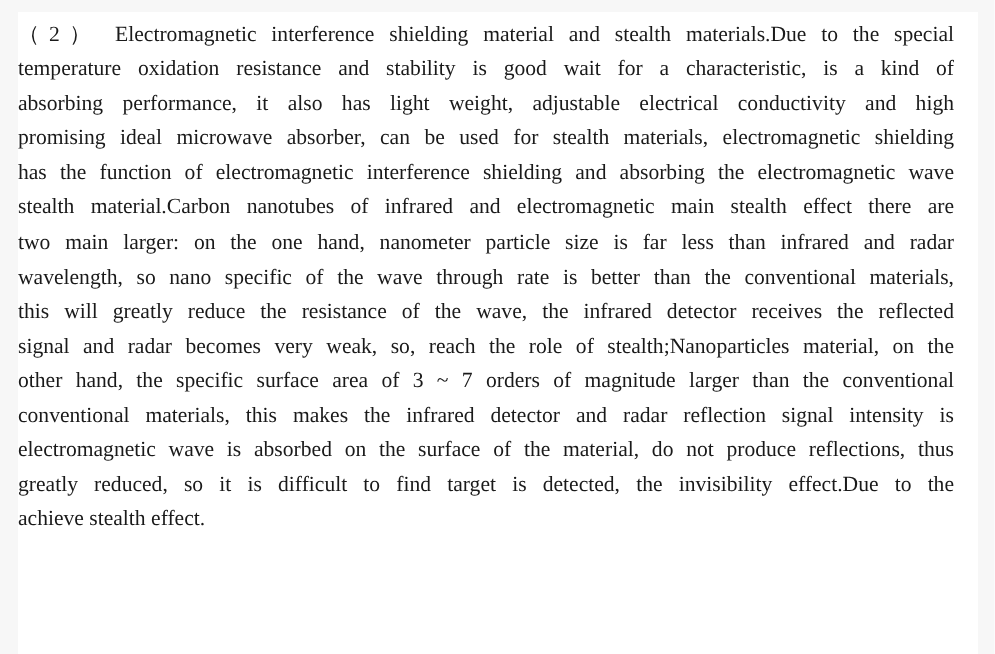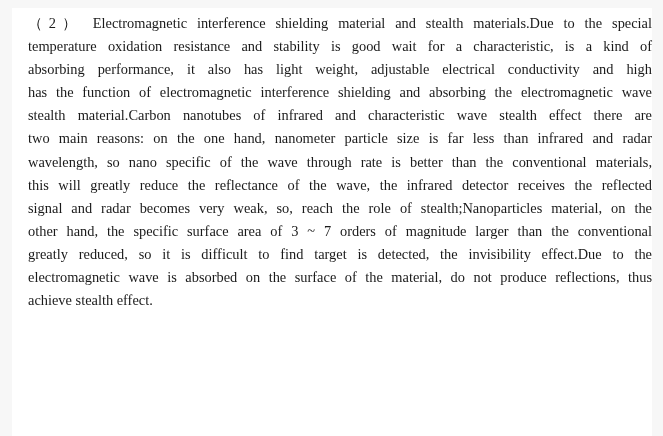--- a/index.html
+++ b/index.html
@@ -7,40 +7,42 @@
     width:663px; height:436px; overflow:hidden;
     background:#f7f7f7;
     font-family:"Liberation Serif", "DejaVu Serif", serif;
     color:#1a1a1a;
   }
   .page {
     position:absolute; left:12px; top:8px; width:640px; height:428px;
     background:#ffffff;
   }
   .para {
-    position:absolute; left:16px; top:4px; width:624px;
+    position:absolute; left:0; top:4px; width:624px;
     font-size:14.4px; line-height:23.1px;
     text-align:justify;
     margin:0;
   }
   .line { display:block; text-align:justify; text-align-last:justify; white-space:nowrap; }
   .line.last { text-align-last:left;font-family:Liberation Serif, serif; }
 </style>
 </head>
 <body>
 
 <div class="page">
   <p class="para">
     <span class="line">（2） Electromagnetic interference shielding material and stealth materials.Due to the special</span>
     <span class="line">temperature oxidation resistance and stability is good wait for a characteristic, is a kind of</span>
     <span class="line">absorbing performance, it also has light weight, adjustable electrical conductivity and high</span>
+    <span class="line">promising ideal microwave absorber, can be used for stealth materials, electromagnetic shielding</span>
     <span class="line">has the function of electromagnetic interference shielding and absorbing the electromagnetic wave</span>
-    <span class="line">stealth material.Carbon nanotubes of infrared and characteristic wave stealth effect there are</span>
-    <span class="line">two main reasons: on the one hand, nanometer particle size is far less than infrared and radar</span>
+    <span class="line">stealth material.Carbon nanotubes of infrared and electromagnetic main stealth effect there are</span>
+    <span class="line">two main larger: on the one hand, nanometer particle size is far less than infrared and radar</span>
     <span class="line">wavelength, so nano specific of the wave through rate is better than the conventional materials,</span>
-    <span class="line">this will greatly reduce the reflectance of the wave, the infrared detector receives the reflected</span>
+    <span class="line">this will greatly reduce the resistance of the wave, the infrared detector receives the reflected</span>
     <span class="line">signal and radar becomes very weak, so, reach the role of stealth;Nanoparticles material, on the</span>
     <span class="line">other hand, the specific surface area of 3 ~ 7 orders of magnitude larger than the conventional</span>
+    <span class="line">conventional materials, this makes the infrared detector and radar reflection signal intensity is</span>
+    <span class="line">electromagnetic wave is absorbed on the surface of the material, do not produce reflections, thus</span>
     <span class="line">greatly reduced, so it is difficult to find target is detected, the invisibility effect.Due to the</span>
-    <span class="line">electromagnetic wave is absorbed on the surface of the material, do not produce reflections, thus</span>
     <span class="line last">achieve stealth effect.</span>
   </p>
 </div>
 
 </body></html>

